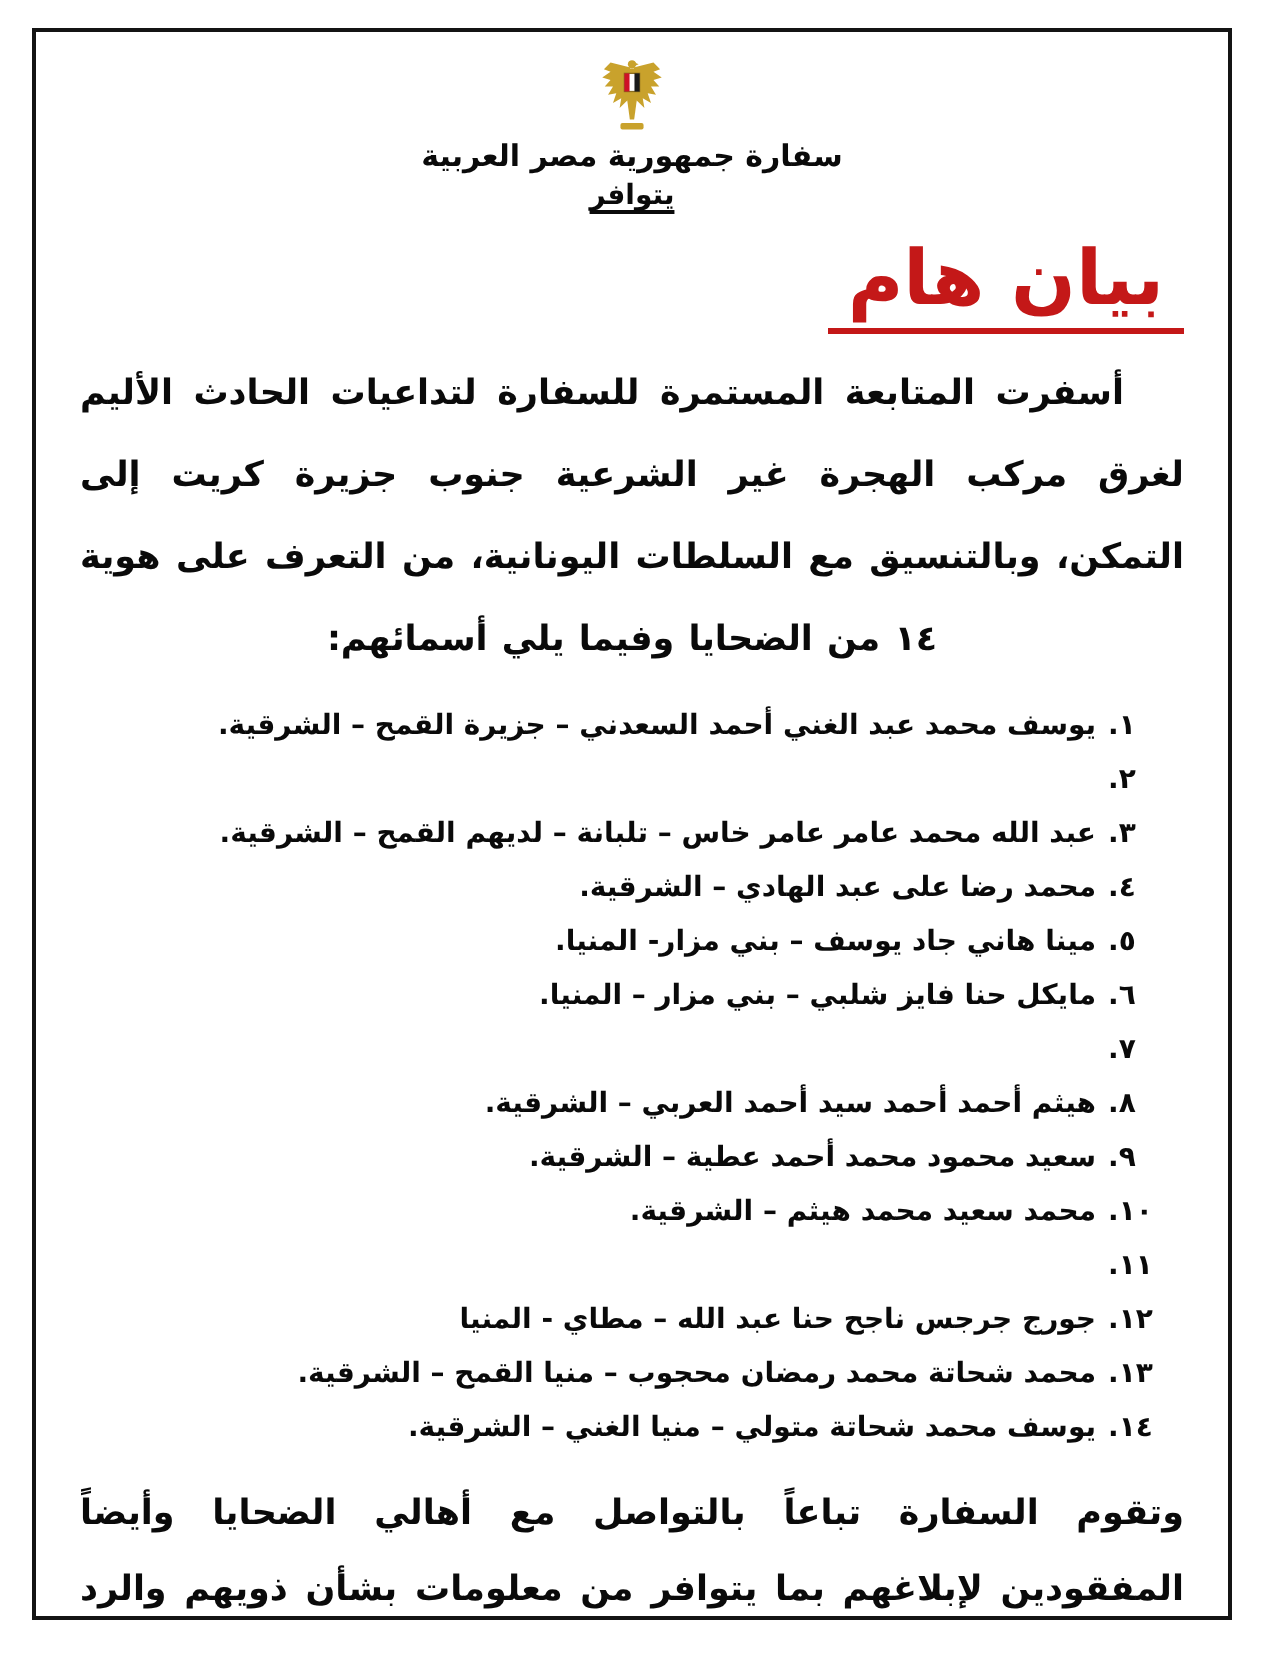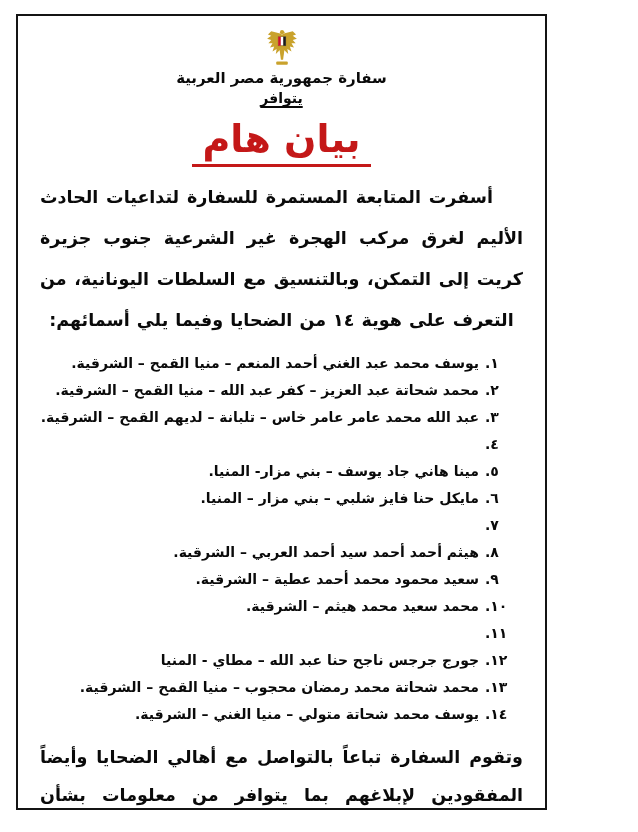--- a/index.html
+++ b/index.html
@@ -9,34 +9,34 @@
     --flag-red:#ce1126;
     --ink:#0a0a0a;
   }
   html,body{margin:0;padding:0;}
   body{
     width:638px;height:832px;position:relative;background:#ffffff;
     font-family:"DejaVu Sans",sans-serif;color:var(--ink);
     overflow:hidden;
   }
   .frame{
-    position:absolute;left:16px;top:14px;width:531px;height:796px;
+    position:absolute;left:16px;top:14px;width:600px;height:796px;
     box-sizing:border-box;border:2.5px solid var(--border);
     background:#fff;direction:rtl;padding:12px 22px 0 22px;overflow:hidden;
   }
   .header{text-align:center;}
   .emblem{display:block;margin:0 auto;}
   .org-name{
     font-size:15px;font-weight:bold;line-height:22px;margin-top:1px;
   }
   .city{
     font-size:14px;font-weight:bold;line-height:19px;
     text-decoration:underline;text-decoration-thickness:2px;text-underline-offset:3px;
   }
-  .main-title-wrap{text-align:center;margin-top:9px;}
+  .main-title-wrap{text-align:right;margin-top:9px;}
   .main-title{
     display:inline-block;color:var(--red);font-size:38px;font-weight:bold;
     line-height:44px;border-bottom:3.5px solid var(--red);padding:0 10px 3px 10px;
   }
   .para{
     font-size:17.5px;font-weight:bold;line-height:41px;
     text-align:justify;text-align-last:center;-moz-text-align-last:center;
     margin:10px 0 0 0;word-spacing:1px;
   }
   .para.intro{text-indent:30px;}
@@ -76,32 +76,32 @@
 
   <div class="main-title-wrap">
     <span class="main-title">بيان هام</span>
   </div>
 
   <p class="para intro">أسفرت المتابعة المستمرة للسفارة لتداعيات الحادث الأليم لغرق مركب الهجرة غير الشرعية جنوب جزيرة كريت إلى التمكن، وبالتنسيق مع السلطات اليونانية، من التعرف على هوية ١٤ من الضحايا وفيما يلي أسمائهم:</p>
 
   <div class="victims">
       <div class="victim-row">
         <span class="num">١.</span>
-        <span class="vname">يوسف محمد عبد الغني أحمد المنعم – منيا القمح – الشرقية.</span>
+        <span class="vname">يوسف محمد عبد الغني أحمد السعدني – جزيرة القمح – الشرقية.</span>
       </div>
       <div class="victim-row">
         <span class="num">٢.</span>
-        <span class="vname">محمد شحاتة عبد العزيز – كفر عبد الله – منيا القمح – الشرقية.</span>
       </div>
       <div class="victim-row">
         <span class="num">٣.</span>
         <span class="vname">عبد الله محمد عامر عامر خاس – تلبانة – لديهم القمح – الشرقية.</span>
       </div>
       <div class="victim-row">
         <span class="num">٤.</span>
+        <span class="vname">محمد رضا على عبد الهادي – الشرقية.</span>
       </div>
       <div class="victim-row">
         <span class="num">٥.</span>
         <span class="vname">مينا هاني جاد يوسف – بني مزار- المنيا.</span>
       </div>
       <div class="victim-row">
         <span class="num">٦.</span>
         <span class="vname">مايكل حنا فايز شلبي – بني مزار – المنيا.</span>
       </div>
       <div class="victim-row">

